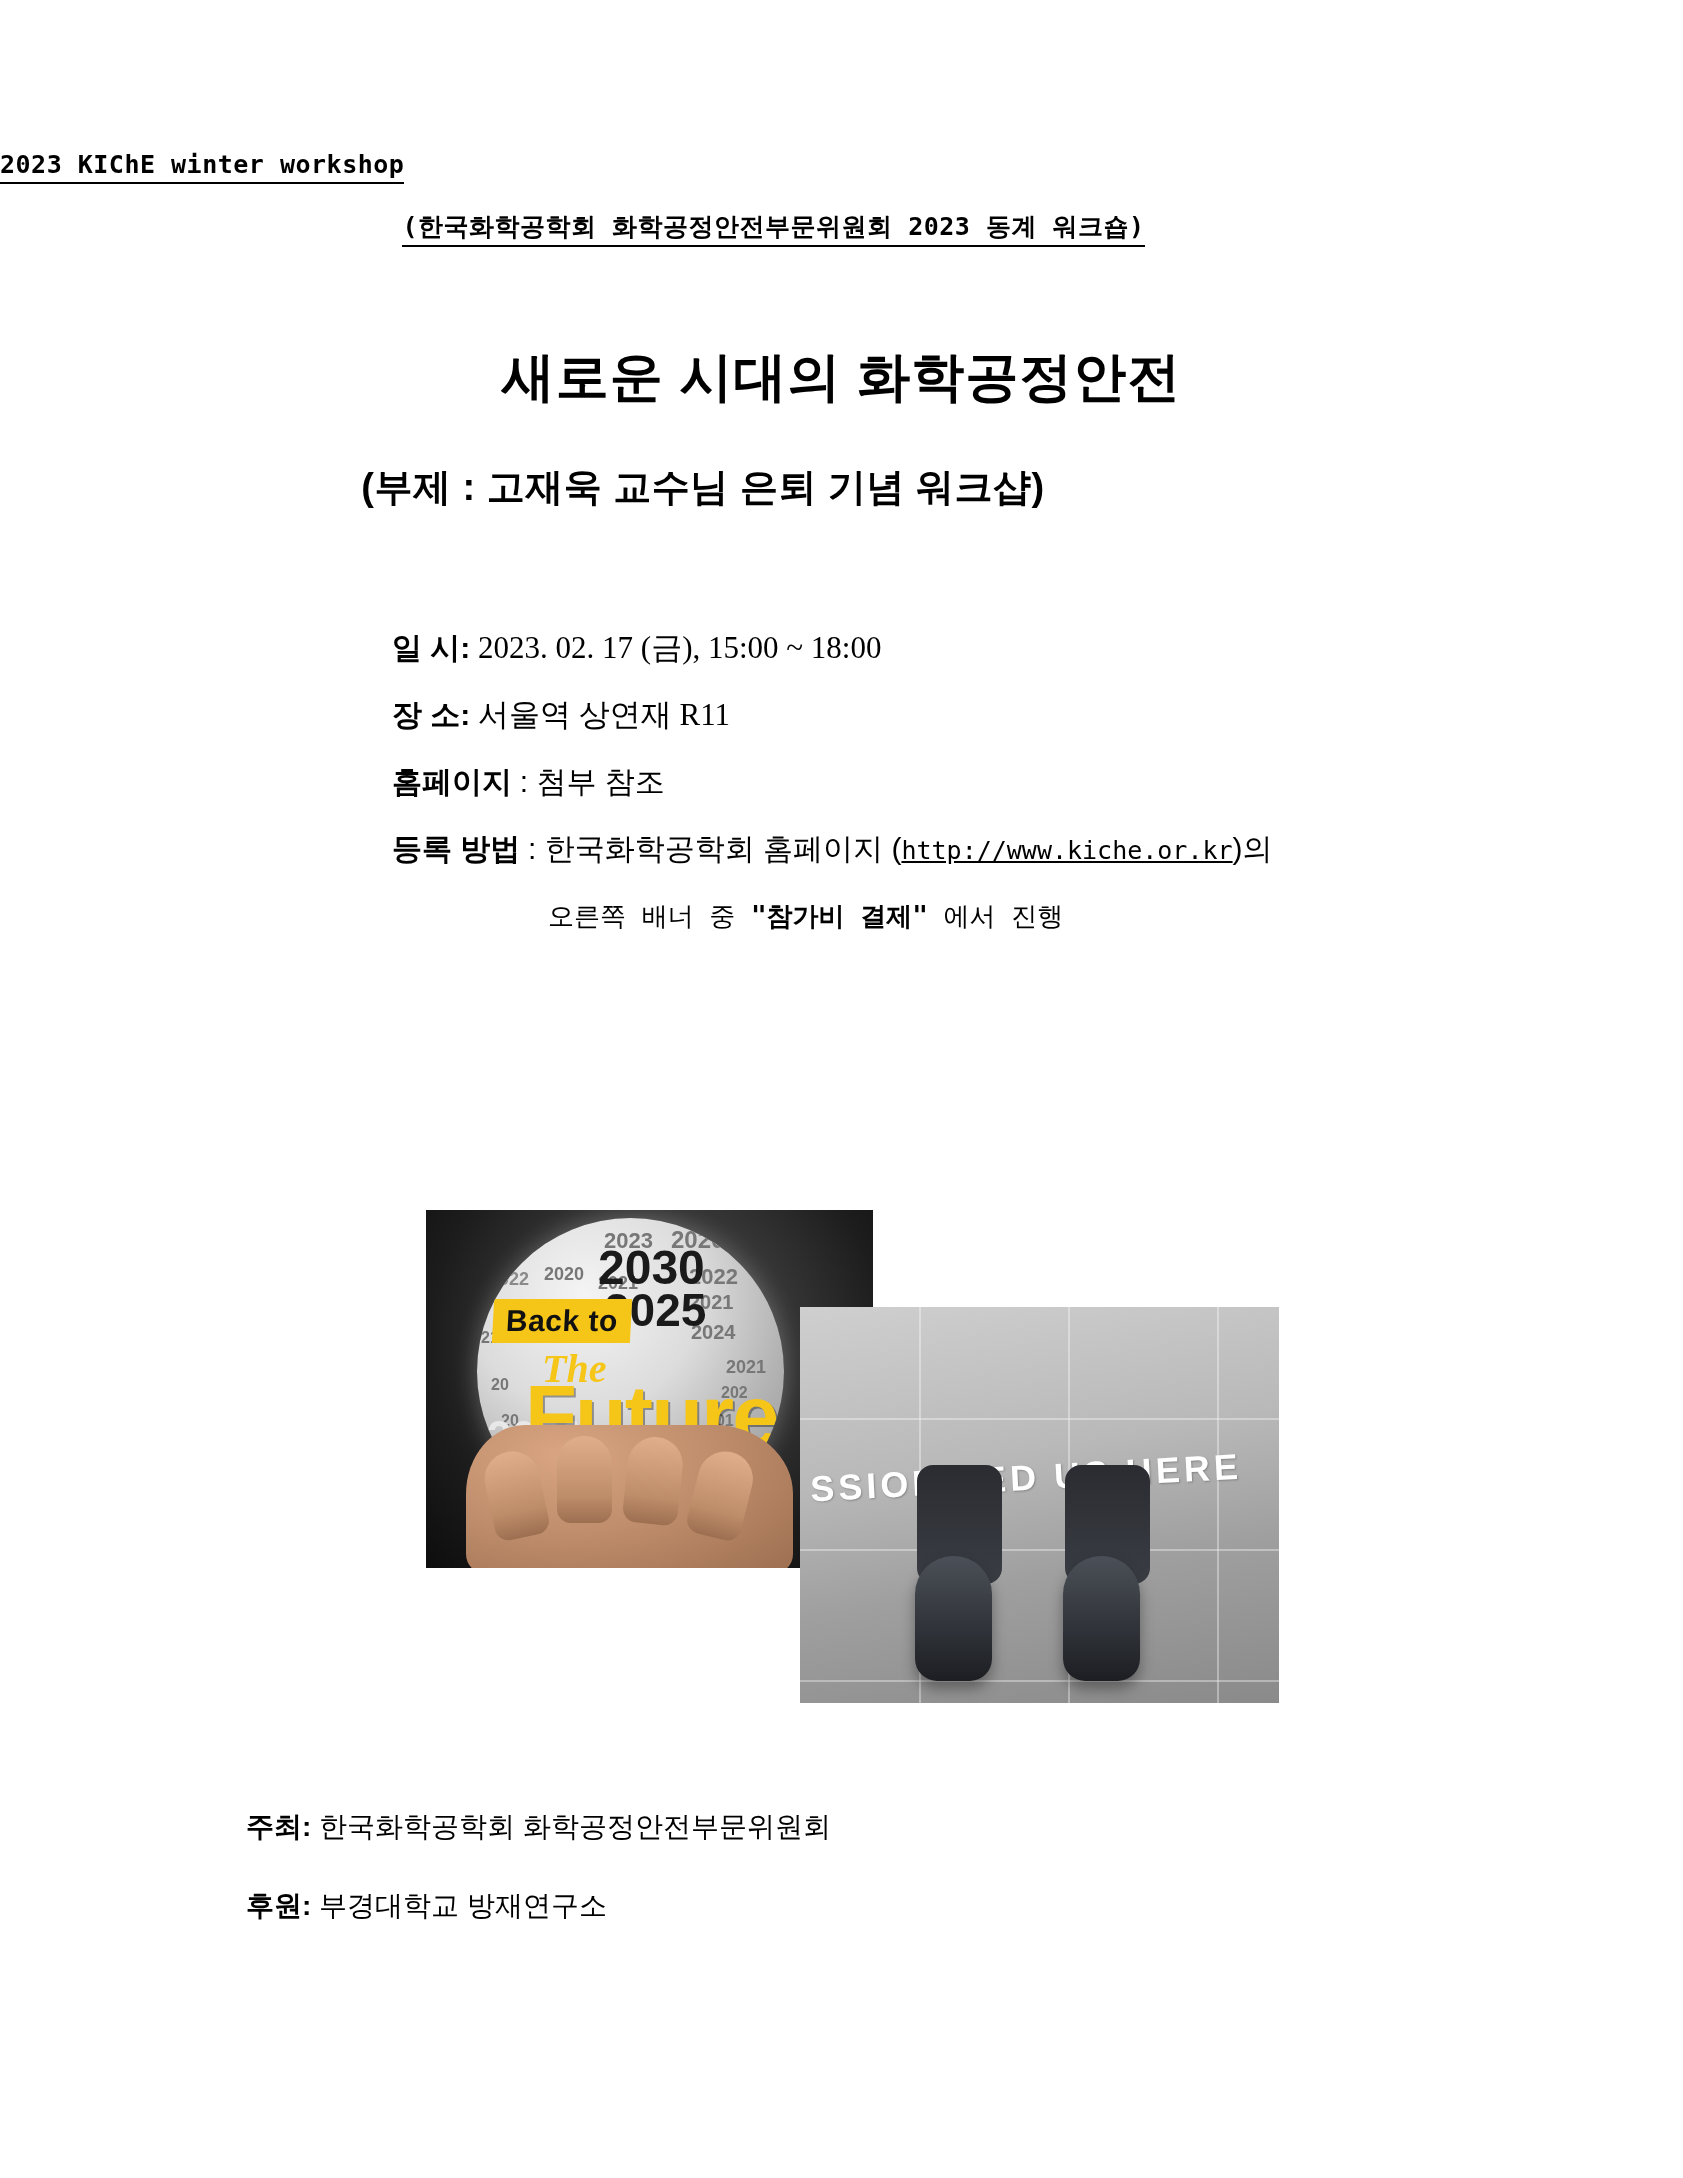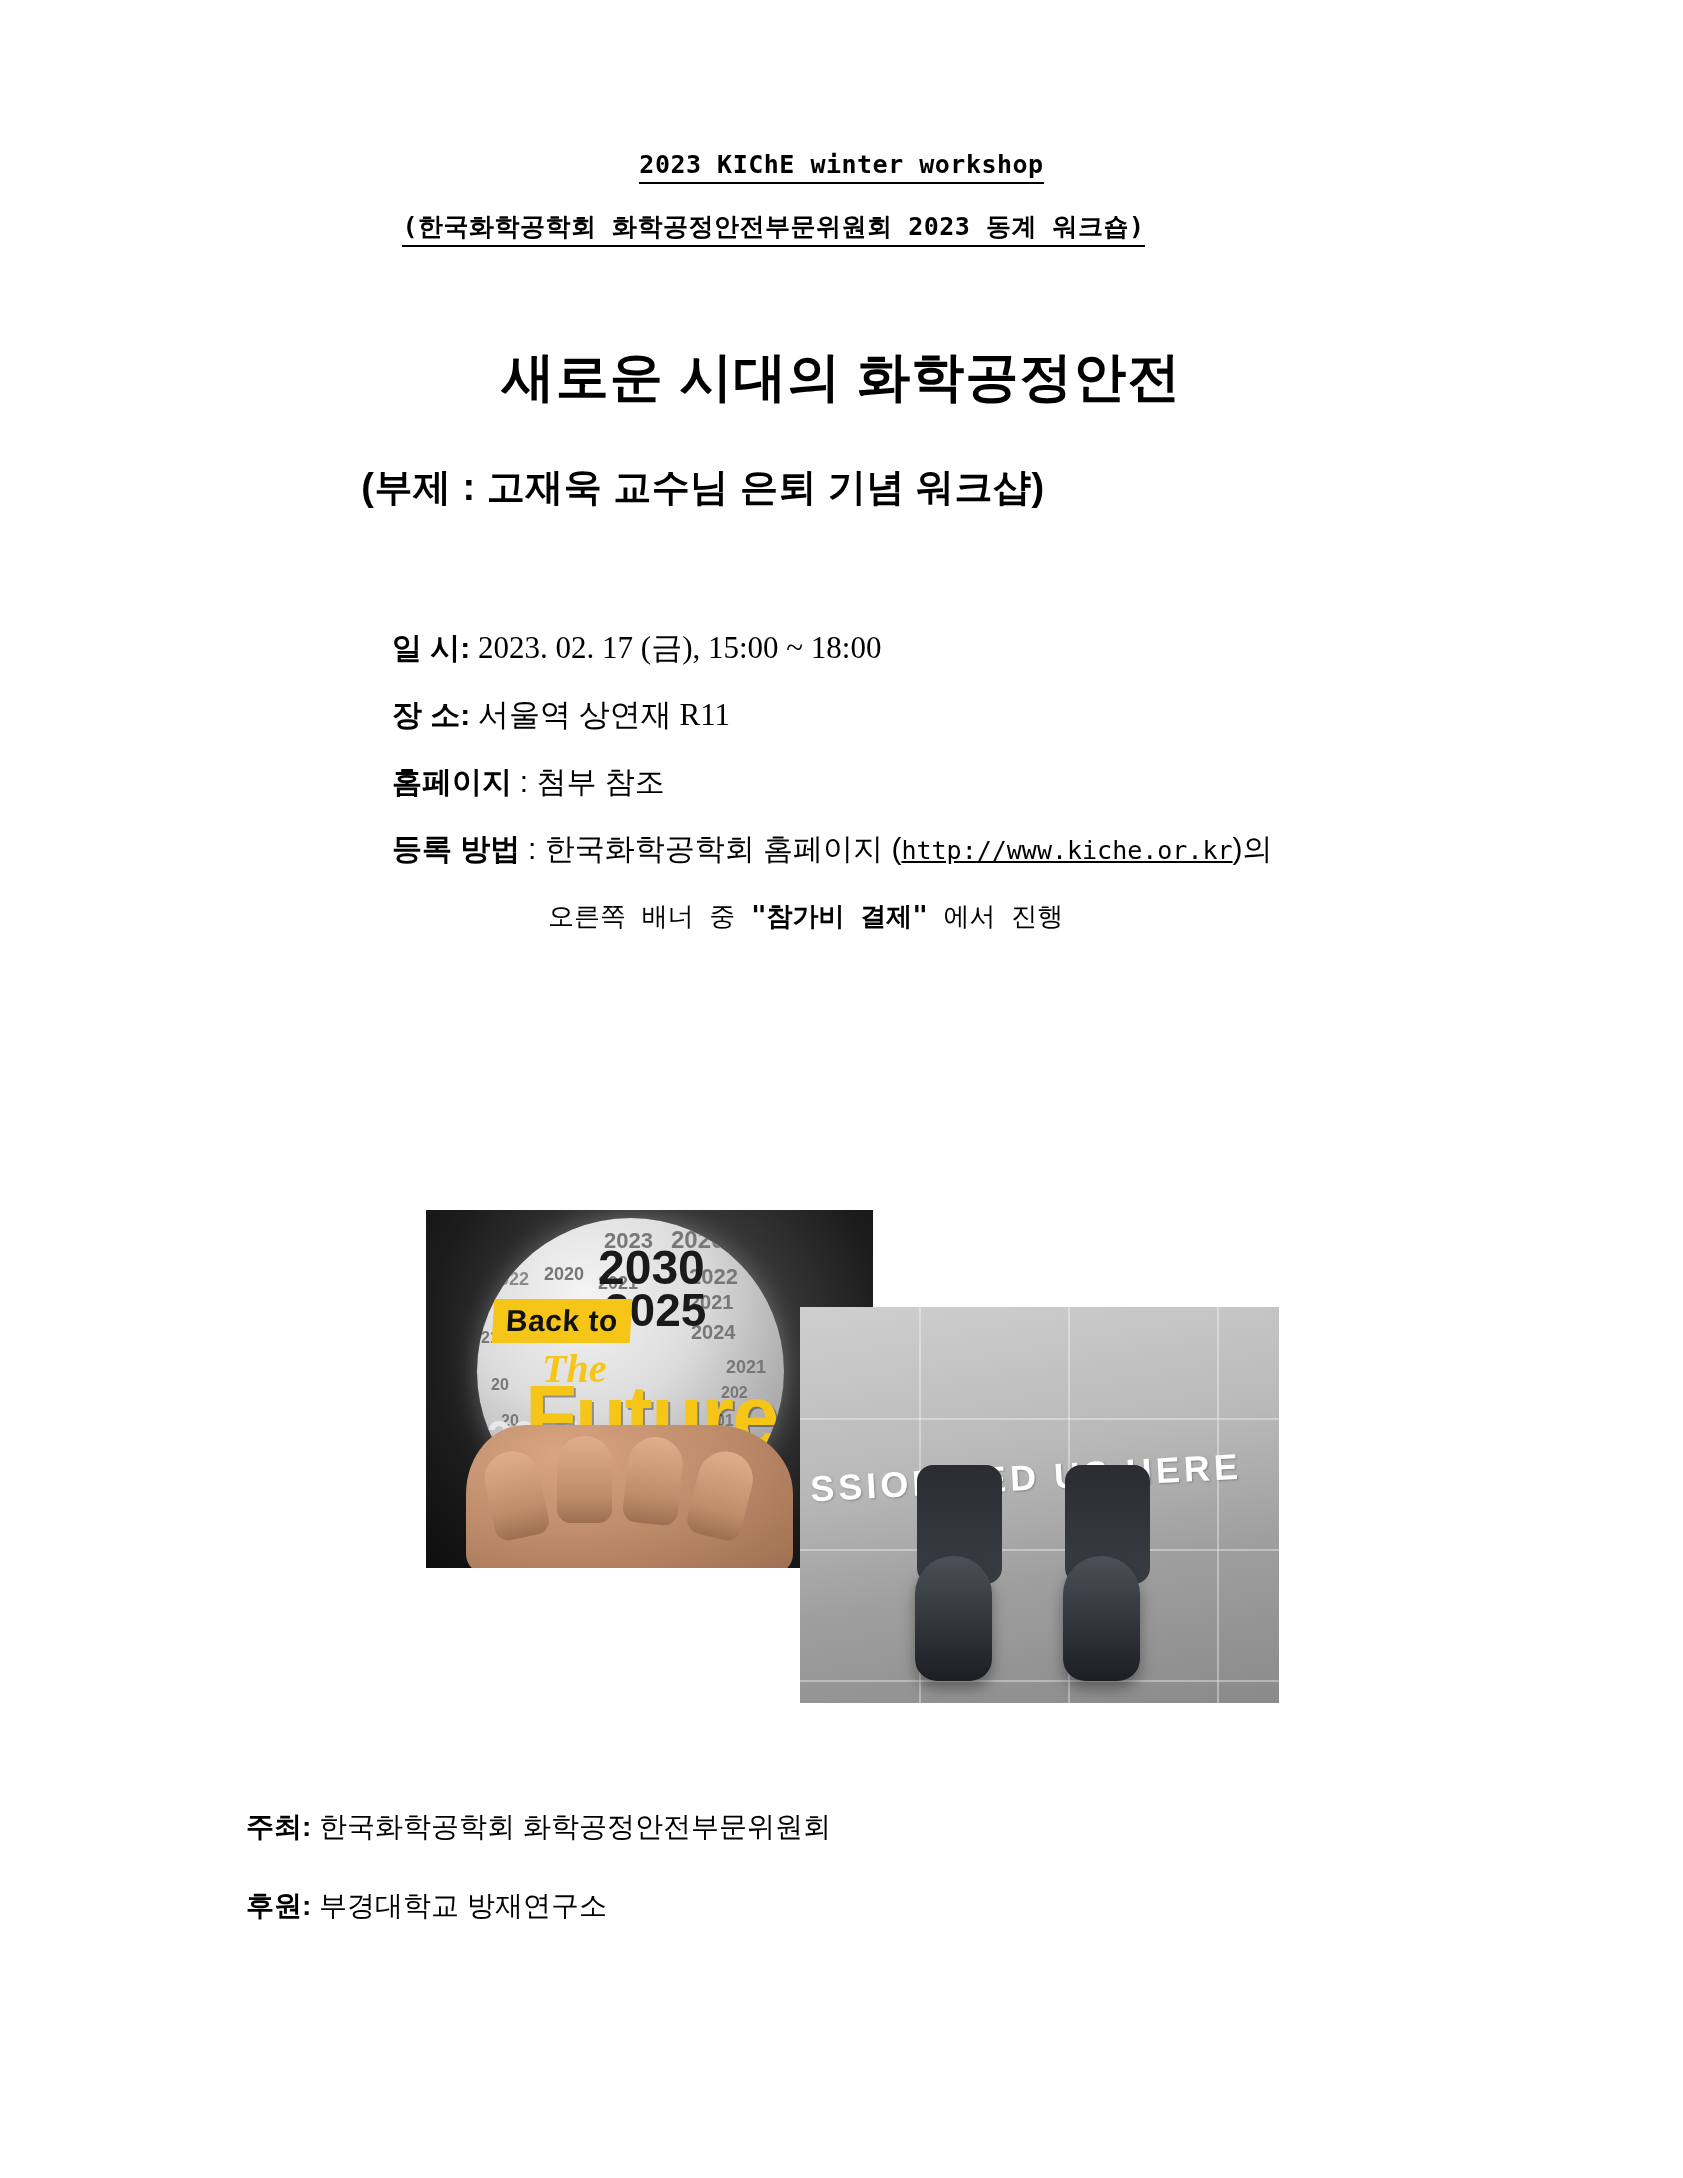--- a/index.html
+++ b/index.html
@@ -22,21 +22,21 @@
     height: 2178px;
     background: #ffffff;
   }
 
   
   .header-en {
     position: absolute;
     top: 150px;
     left: 0;
     width: 1683px;
-    text-align: center;
+    text-align: left;
     font-family: "DejaVu Sans Mono", monospace;
     font-weight: bold;
     font-size: 25px;
     letter-spacing: 0.5px;
   }
   .header-en span {
     border-bottom: 2px solid #000;
     padding-bottom: 3px;
   }
   .header-ko {

